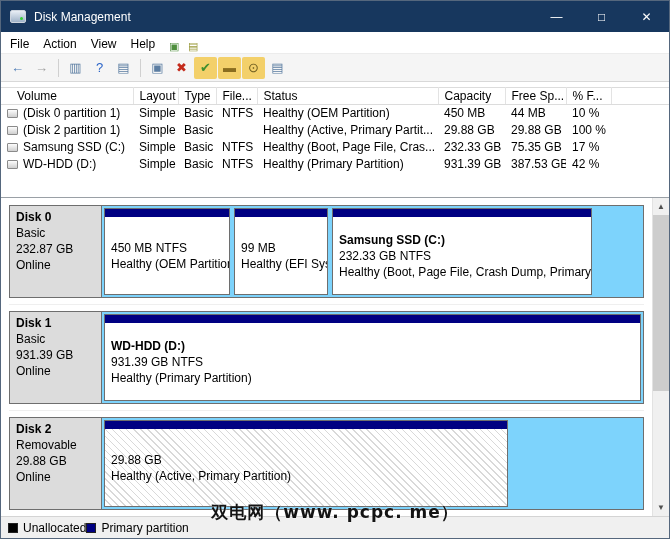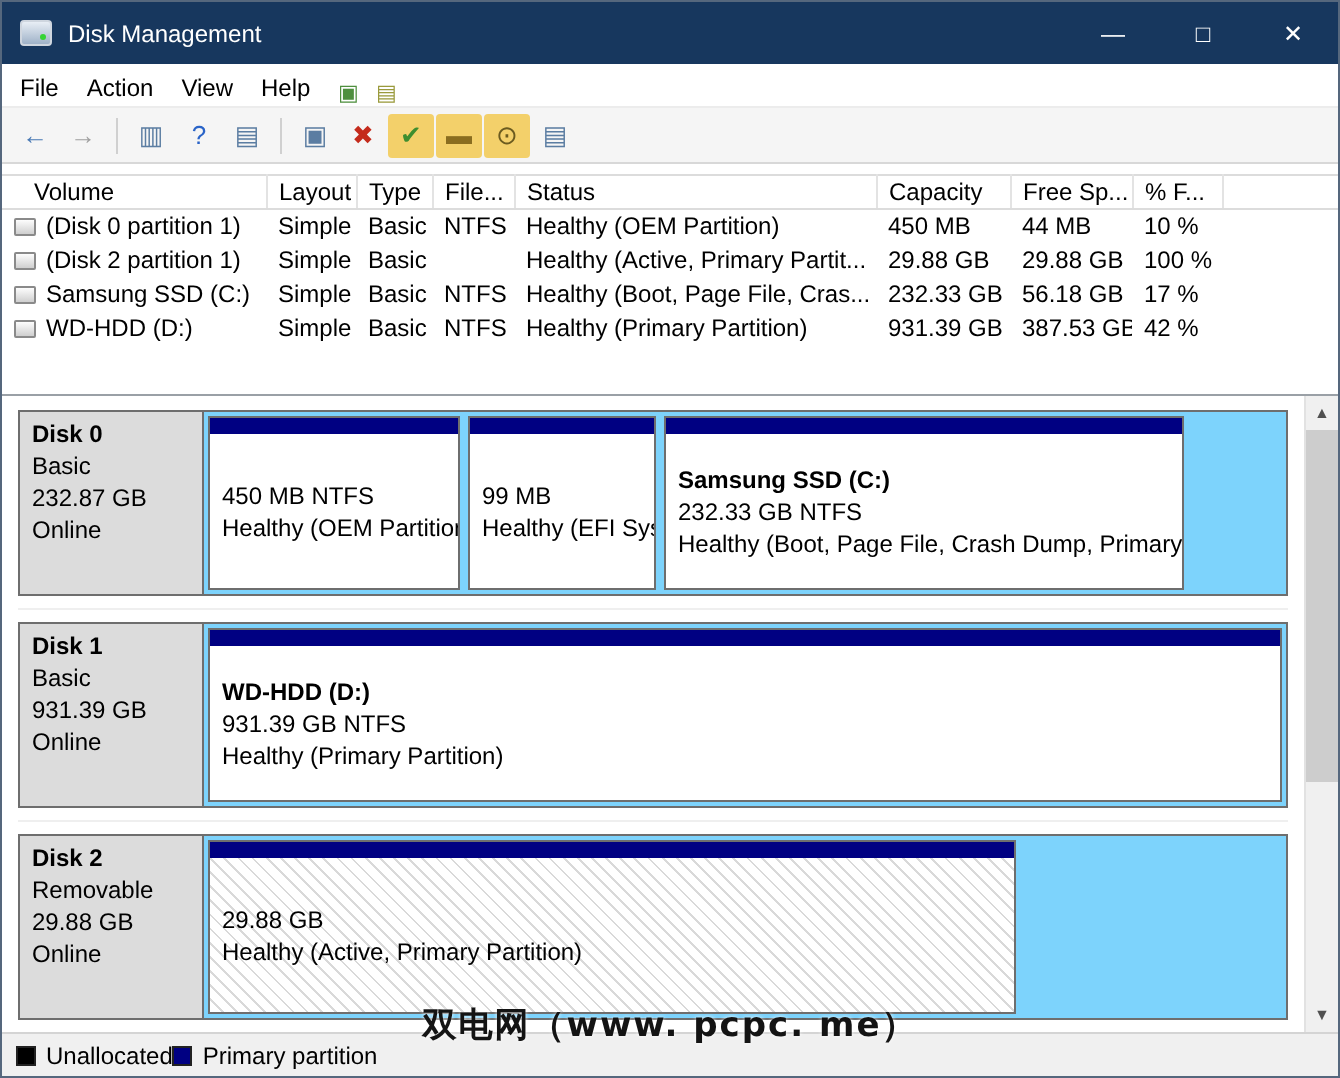--- a/index.html
+++ b/index.html
@@ -132,21 +132,21 @@
             <td>100 %</td>
             <td></td>
           </tr>
           <tr>
             <td><span class="vol-ic"></span>Samsung SSD (C:)</td>
             <td>Simple</td>
             <td>Basic</td>
             <td>NTFS</td>
             <td>Healthy (Boot, Page File, Cras...</td>
             <td>232.33 GB</td>
-            <td>56.18 GB</td>
+            <td>75.35 GB</td>
             <td>17 %</td>
             <td></td>
           </tr>
           <tr>
             <td><span class="vol-ic"></span>WD-HDD (D:)</td>
             <td>Simple</td>
             <td>Basic</td>
             <td>NTFS</td>
             <td>Healthy (Primary Partition)</td>
             <td>931.39 GB</td>

